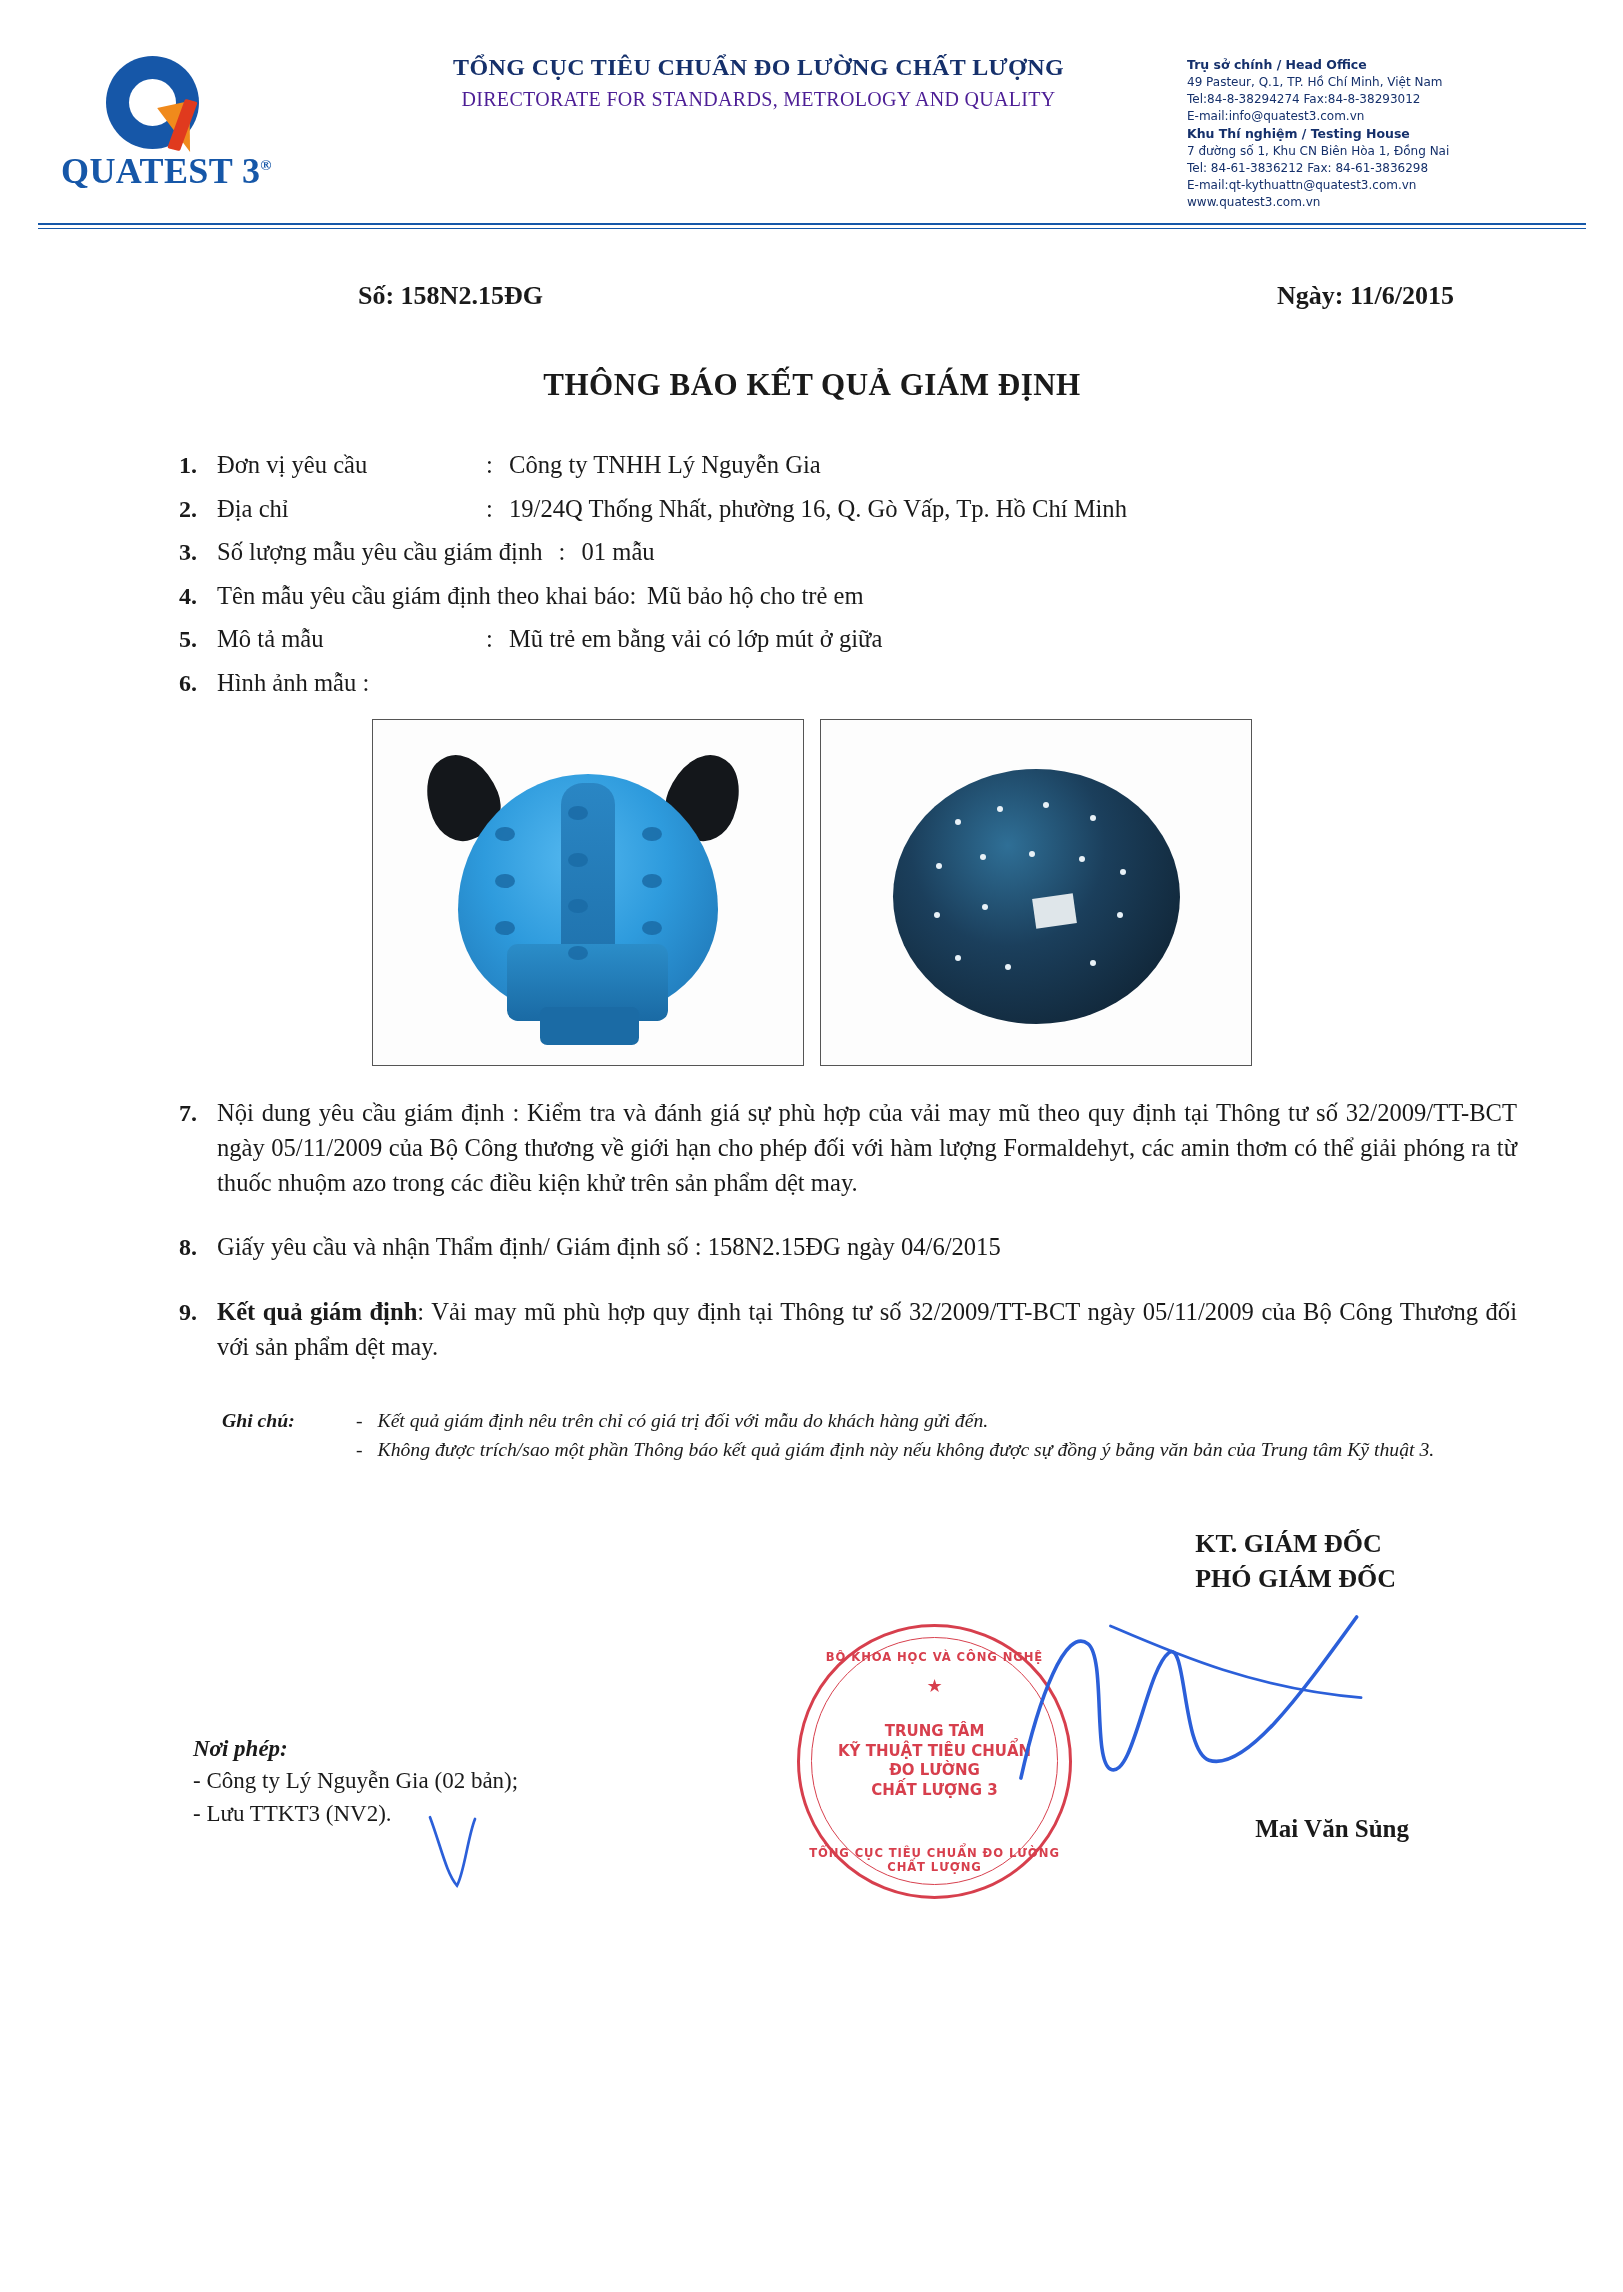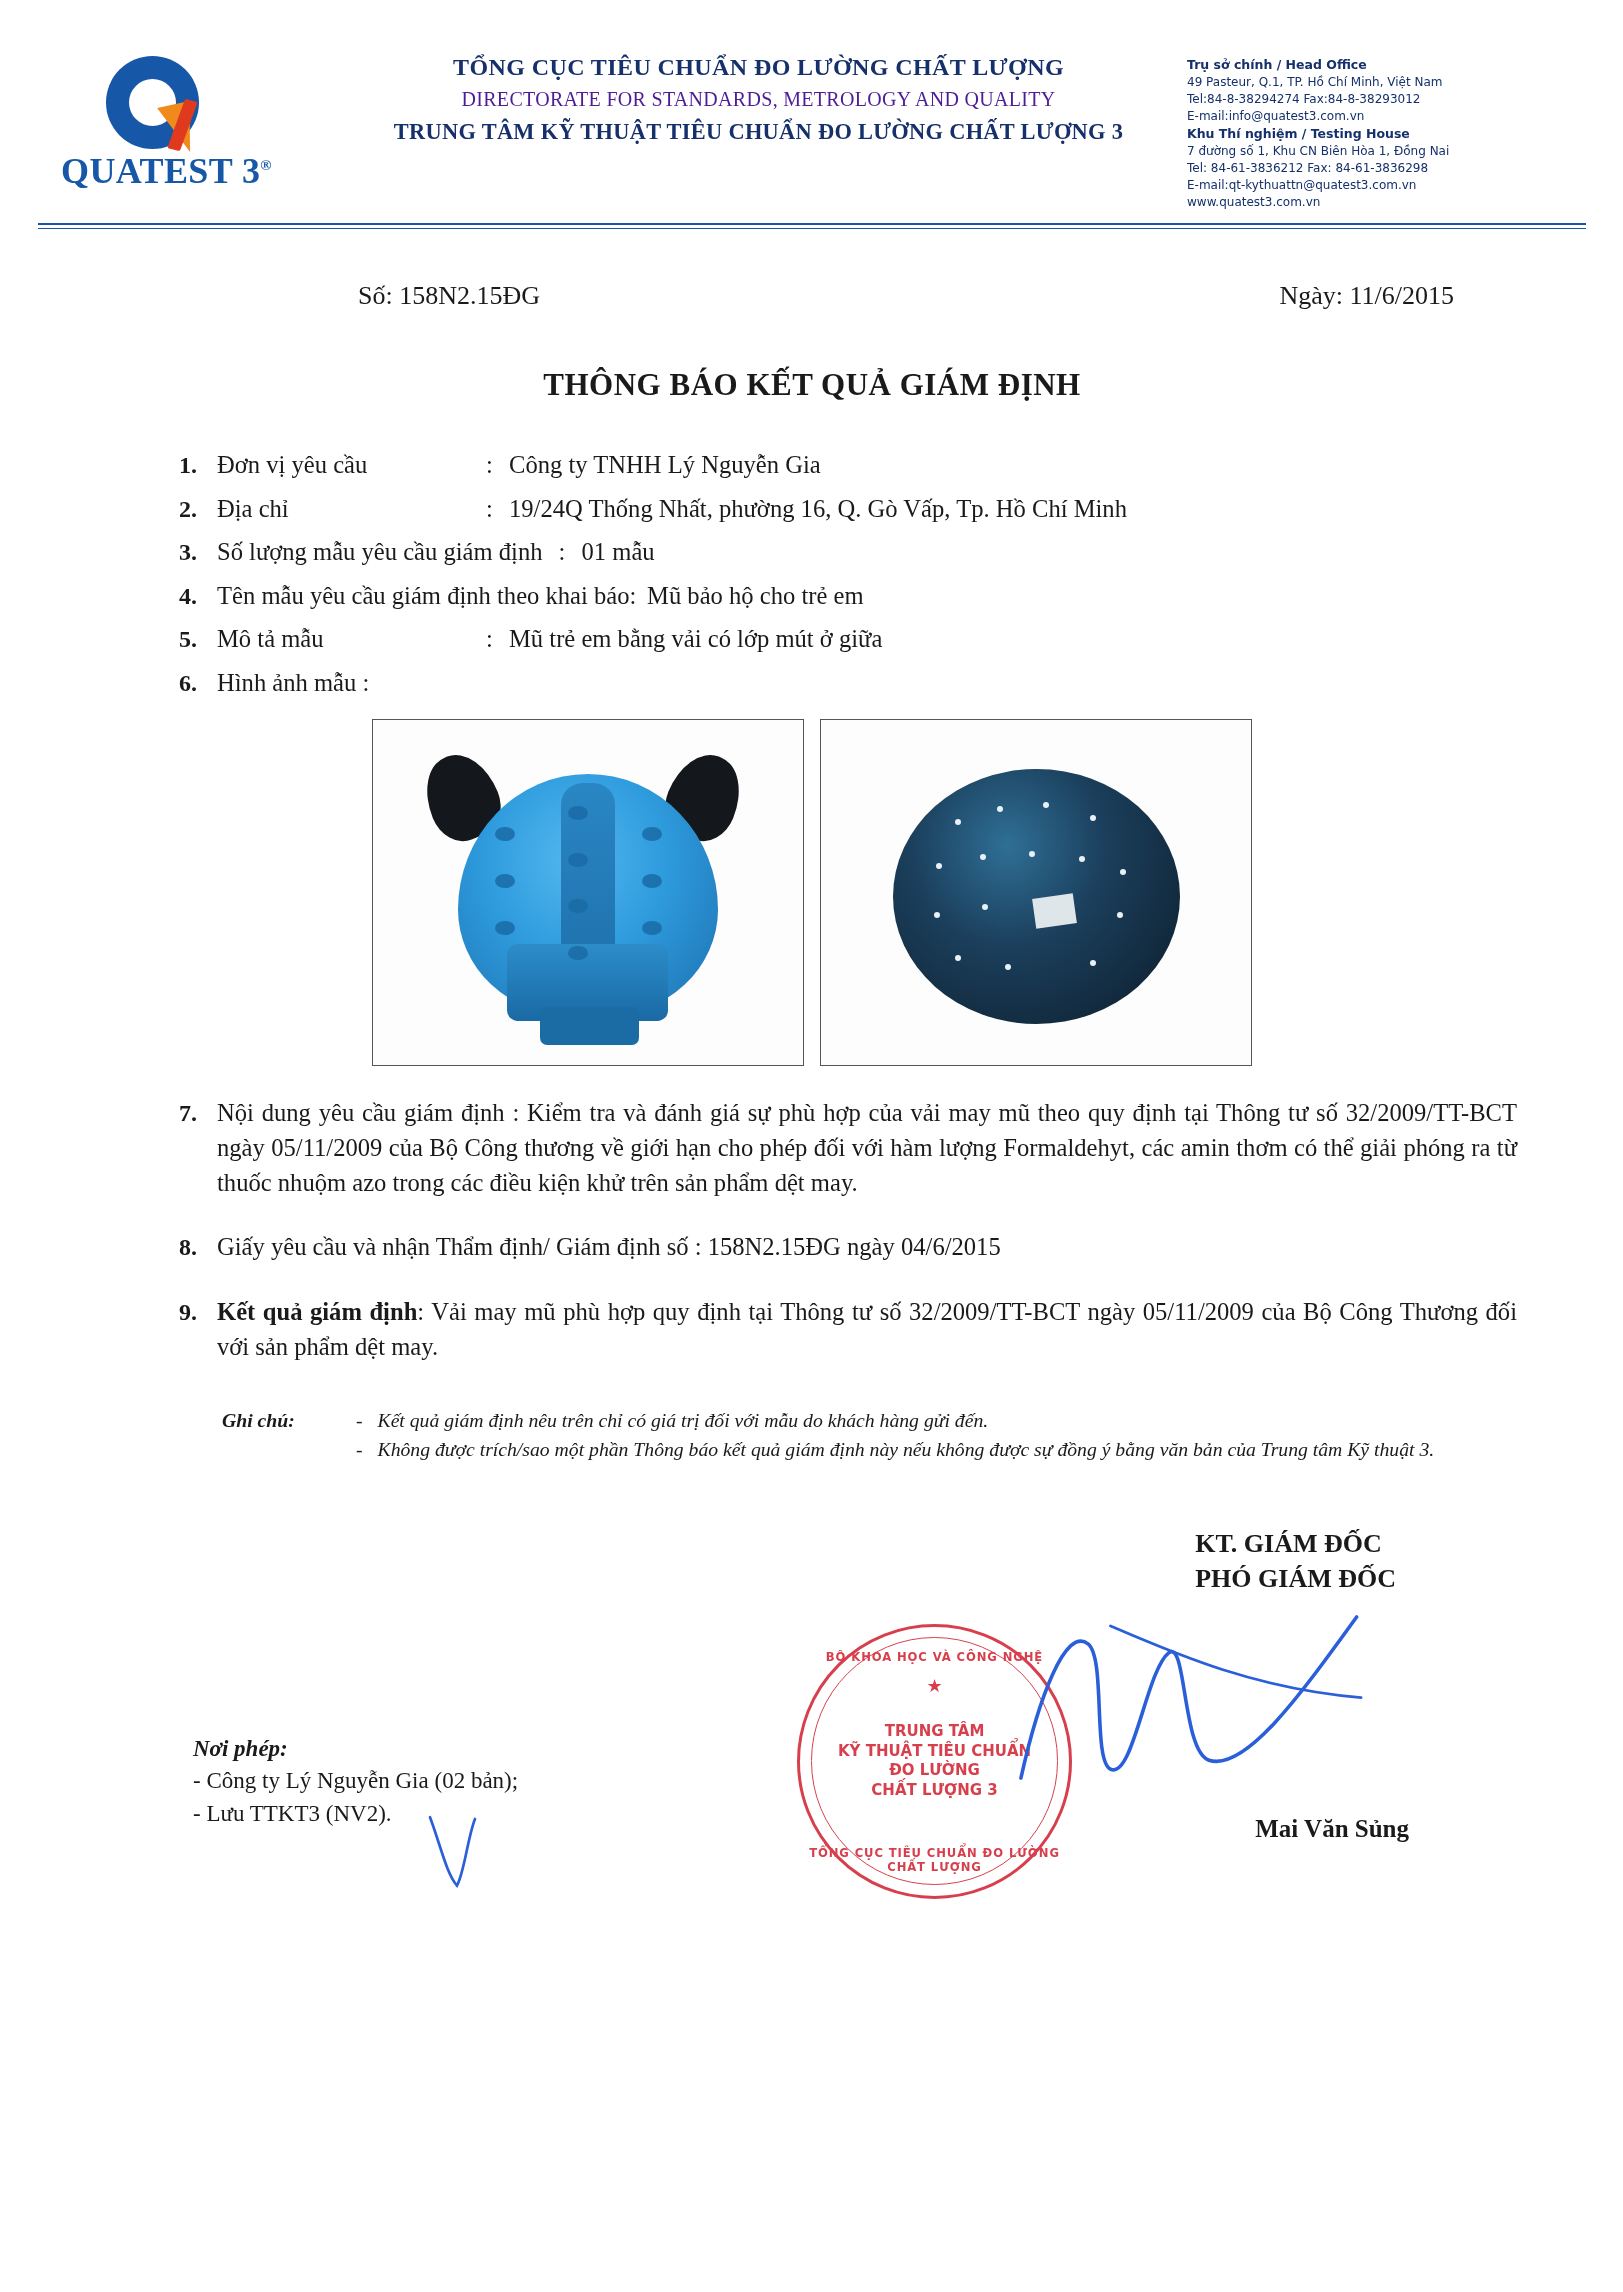--- a/index.html
+++ b/index.html
@@ -148,20 +148,21 @@
     margin: 2.7px 38px 0 38px;
     border-top: 0.9px solid #1657a8;
   }
 
   
   .meta-row {
     display: flex;
     justify-content: space-between;
     padding: 52px 170px 0 358px;
     font-size: 26px;
+    font-weight: bold;
   }
 
   
   .doc-title {
     text-align: center;
     font-size: 31px;
     font-weight: bold;
     letter-spacing: 0.5px;
     margin-top: 56px;
   }
@@ -440,21 +441,20 @@
         <div class="logo-q-inner"></div>
         <div class="logo-tail"></div>
         <div class="logo-tail2"></div>
       </div>
       <div class="logo-text"><span>QUATEST 3</span><sup>®</sup></div>
     </div>
 
     <div class="header-center">
       <div class="hc-line1">TỔNG CỤC TIÊU CHUẨN ĐO LƯỜNG CHẤT LƯỢNG</div>
       <div class="hc-line2">DIRECTORATE FOR STANDARDS, METROLOGY AND QUALITY</div>
-      <div class="hc-line3">TRUNG TÂM KỸ THUẬT TIÊU CHUẨN ĐO LƯỜNG CHẤT LƯỢNG 3</div>
     </div>
 
     <div class="header-right">
       <div class="hr-title">Trụ sở chính / Head Office</div>
       <div>49 Pasteur, Q.1, TP. Hồ Chí Minh, Việt Nam</div>
       <div>Tel:84-8-38294274      Fax:84-8-38293012</div>
       <div>E-mail:info@quatest3.com.vn</div>
       <div class="hr-title">Khu Thí nghiệm / Testing House</div>
       <div>7 đường số 1, Khu CN Biên Hòa 1, Đồng Nai</div>
       <div>Tel:  84-61-3836212    Fax:  84-61-3836298</div>

